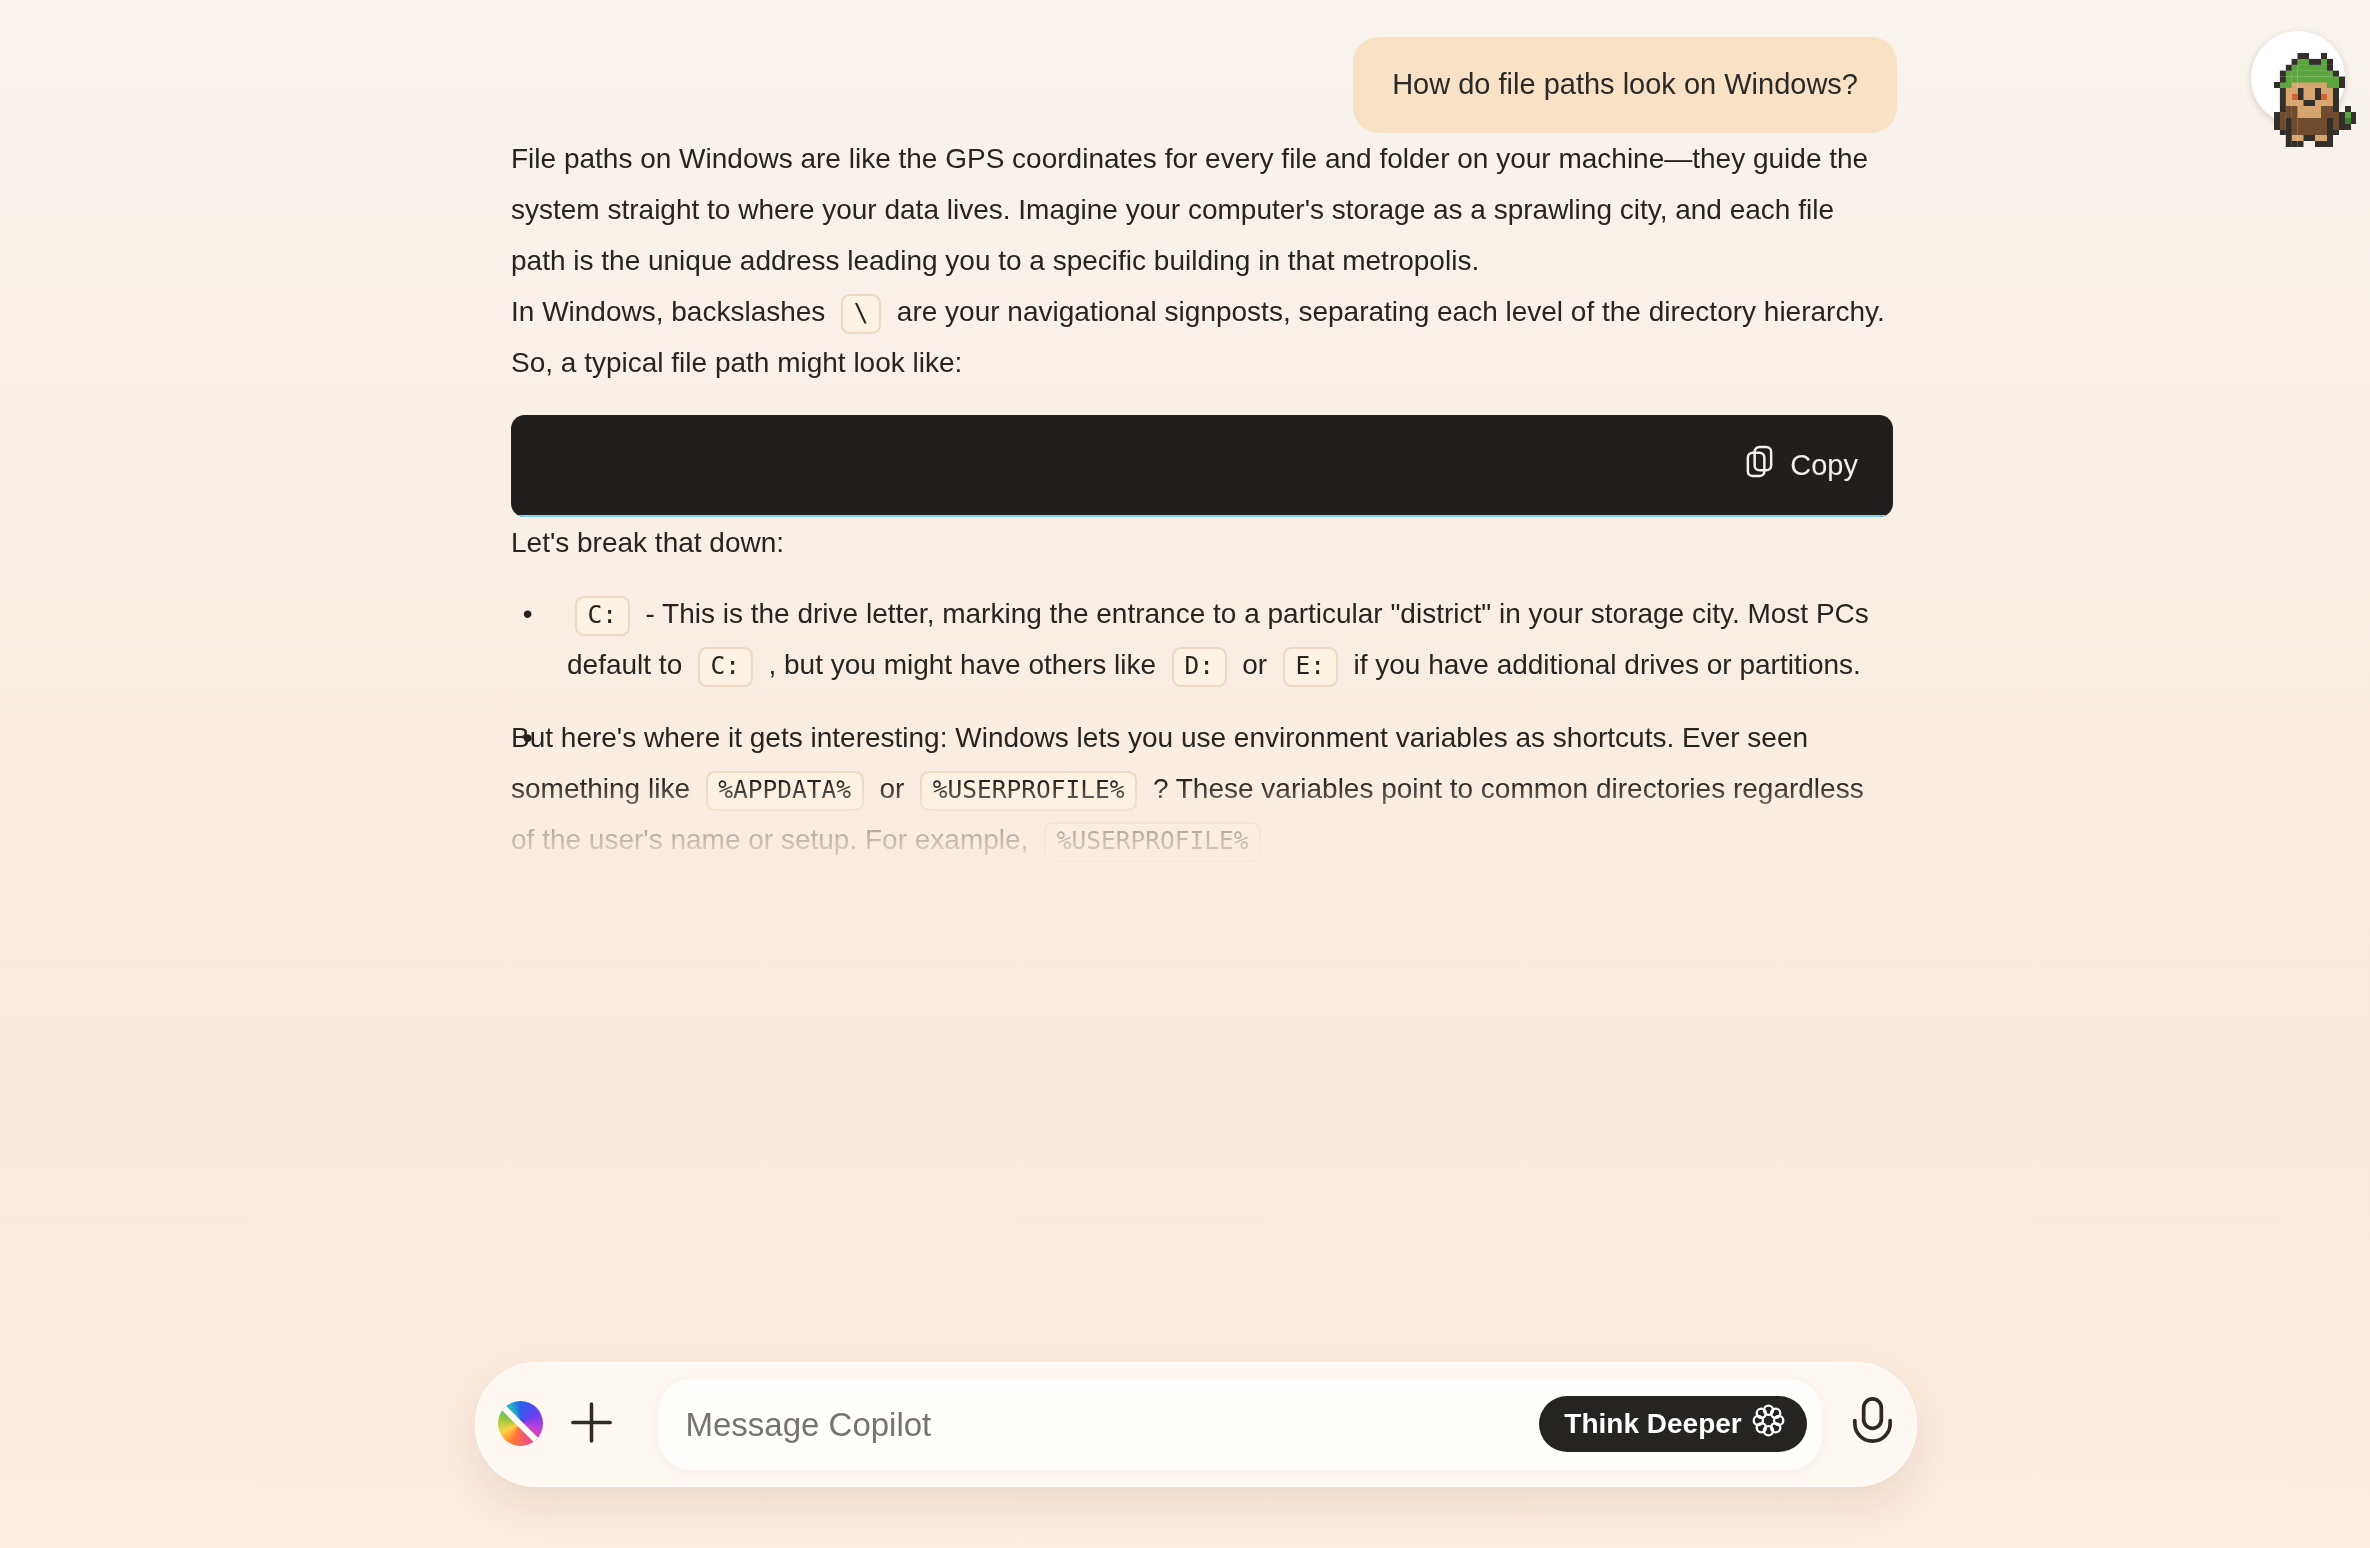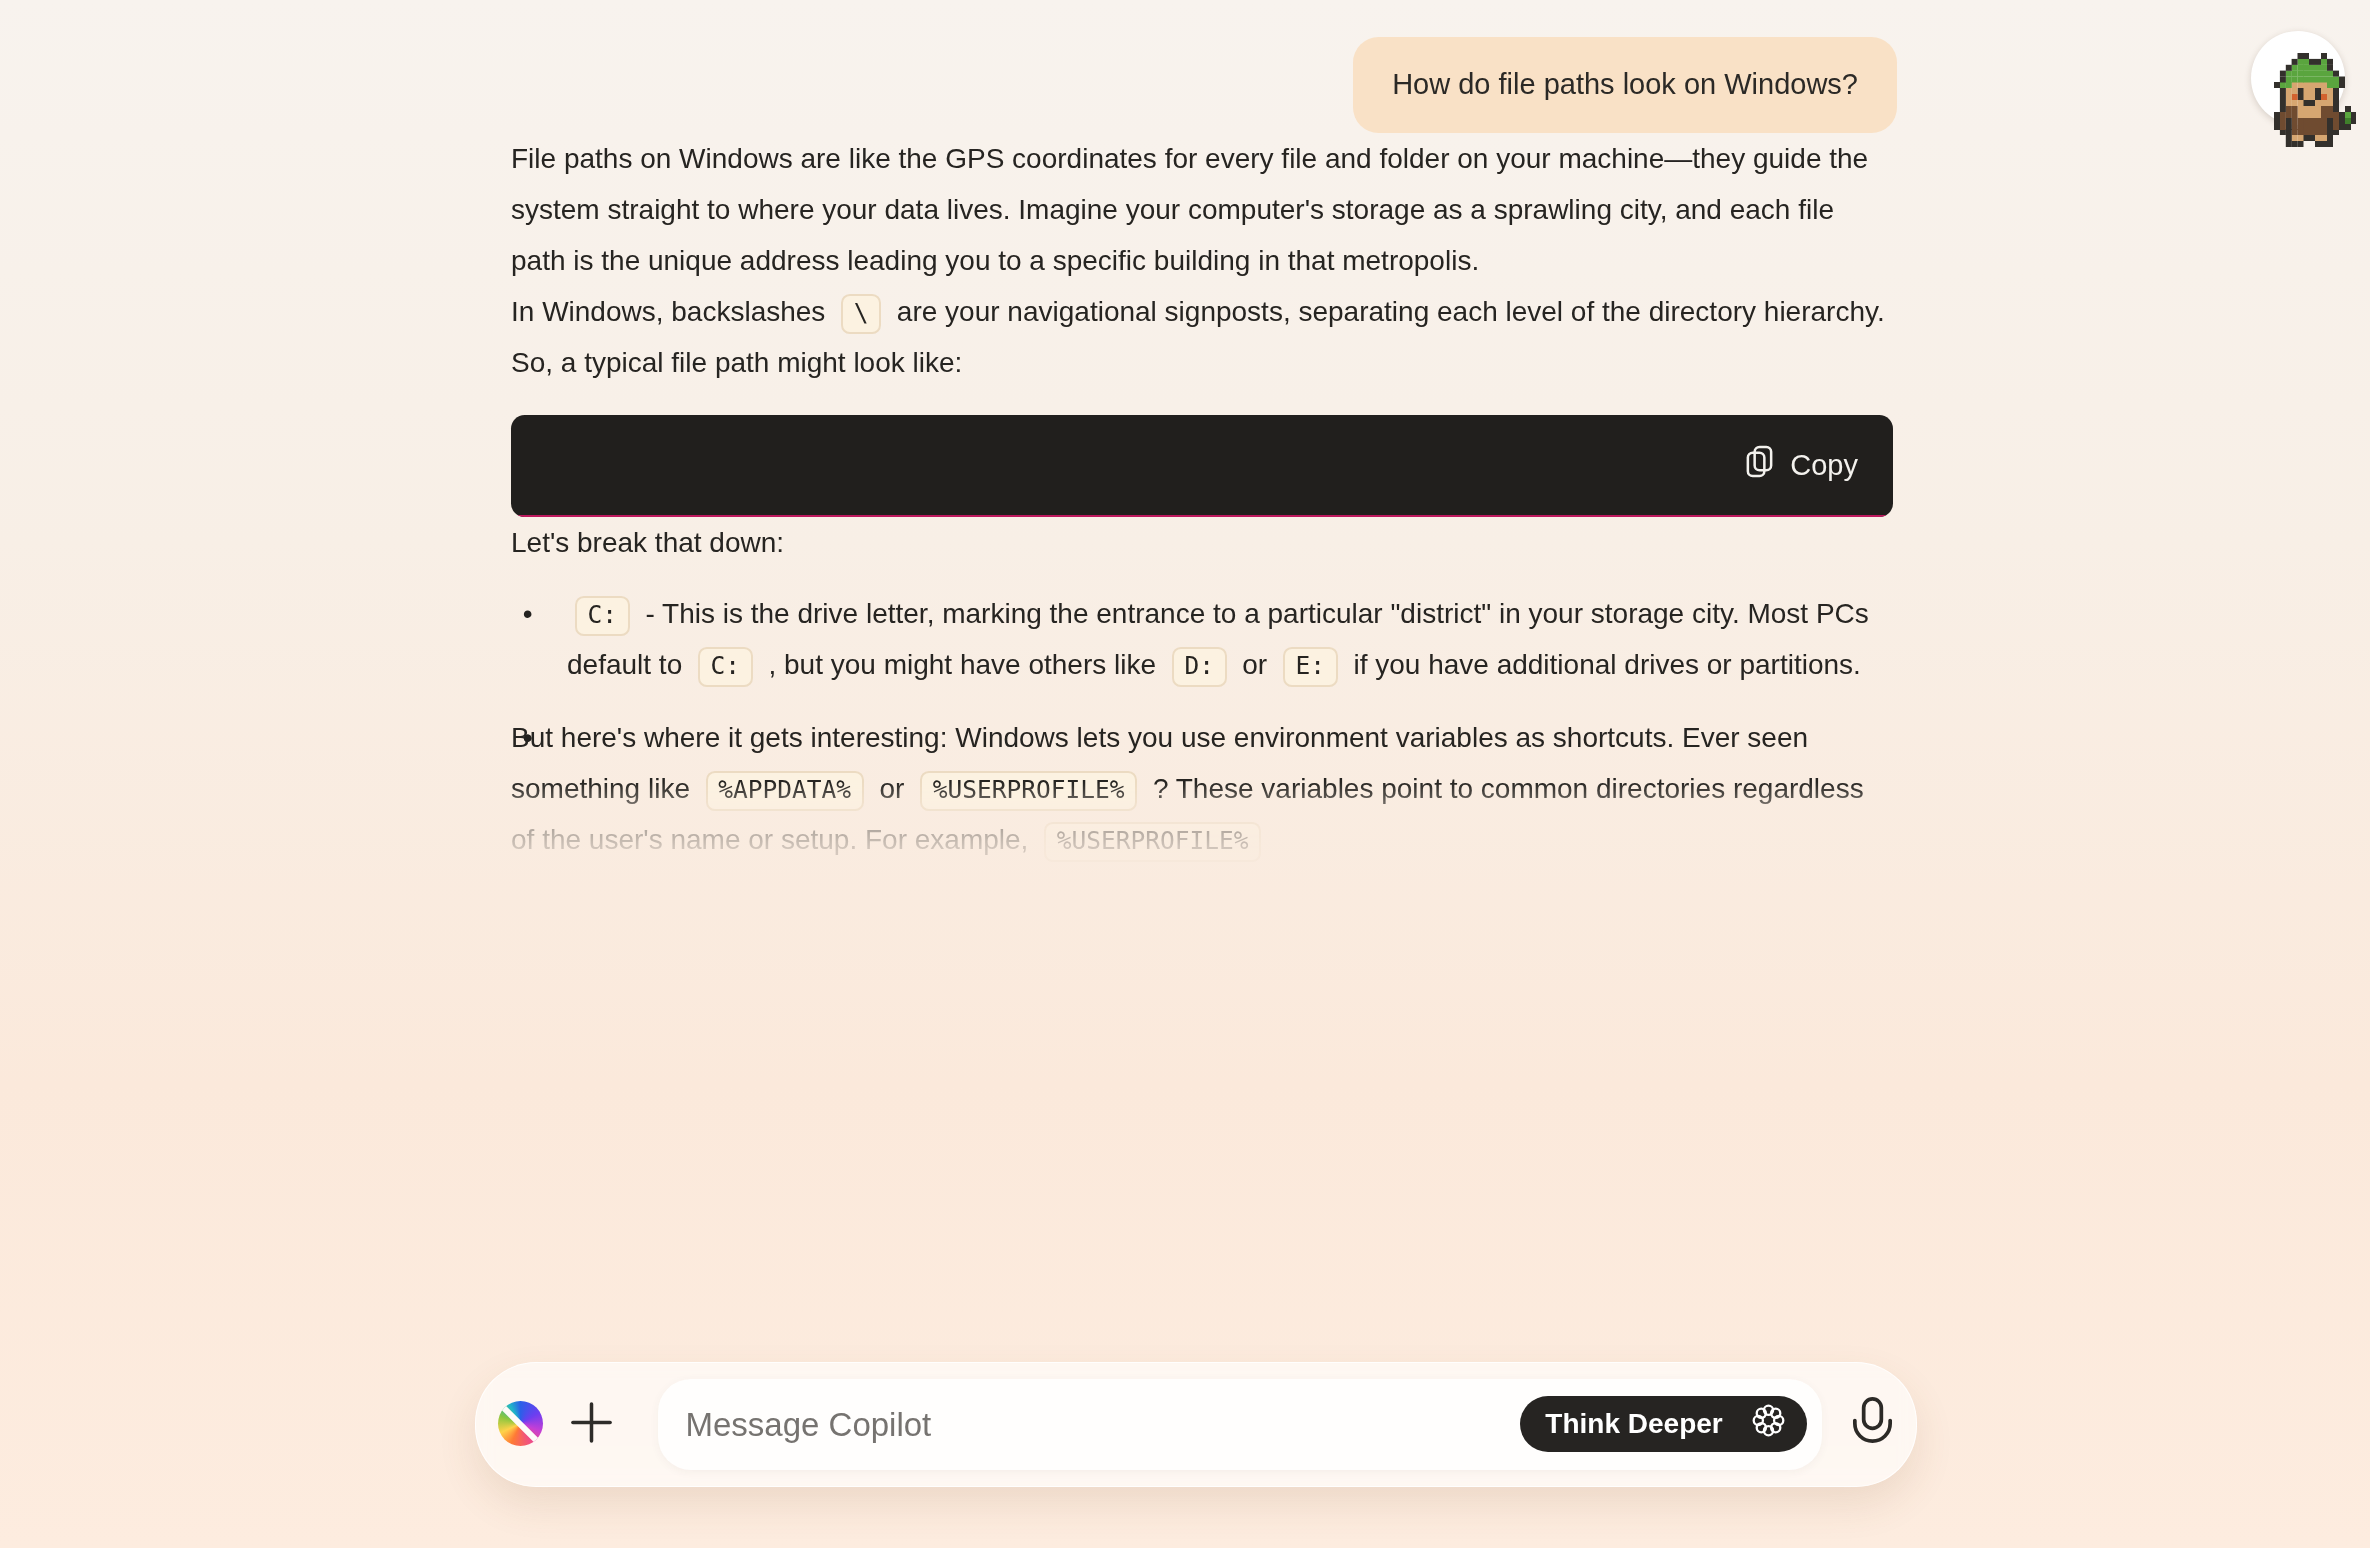--- a/index.html
+++ b/index.html
@@ -64,21 +64,21 @@
     margin-top:27.4px;
     width:1382px;
     background:#211f1d;
     border-radius:13.7px;
     overflow:hidden;
   }
   .codeblock-header{
     height:100px;
     display:flex;align-items:center;justify-content:flex-end;
     padding:0 35px;
-    border-bottom:2px solid #be185d;
+    border-bottom:2px solid #7dd3fc;
   }
   .copy-btn{
     display:flex;align-items:center;gap:14.7px;
     background:none;border:none;cursor:pointer;
     color:#f3f1ed;font-size:29px;
     font-family:"Liberation Sans","DejaVu Sans",sans-serif;
     padding:0;
   }
   .codeblock-body{
     height:110px;
@@ -143,21 +143,21 @@
     position:absolute;left:25.5px;top:0;height:91px;width:804px;
     background:transparent;border:none;outline:none;
     font-family:"Liberation Sans","DejaVu Sans",sans-serif;
     font-size:33px;color:#4a4844;
   }
   .input-field input::placeholder{color:#767370;opacity:1;}
   .think-pill{
     position:absolute;right:14.7px;top:17.6px;
     height:56px;border-radius:28px;
     background:#262422;border:none;cursor:pointer;
-    display:flex;align-items:center;gap:26px;
+    display:flex;align-items:center;gap:7px;
     padding:0 19.6px 0 25.5px;
     color:#ffffff;font-size:28px;font-weight:600;
     font-family:"Liberation Sans","DejaVu Sans",sans-serif;
   }
   .mic-btn{
     position:absolute;right:11.8px;top:29px;
     width:63px;height:63px;
     background:none;border:none;cursor:pointer;padding:0;
     display:flex;align-items:center;justify-content:center;
   }

